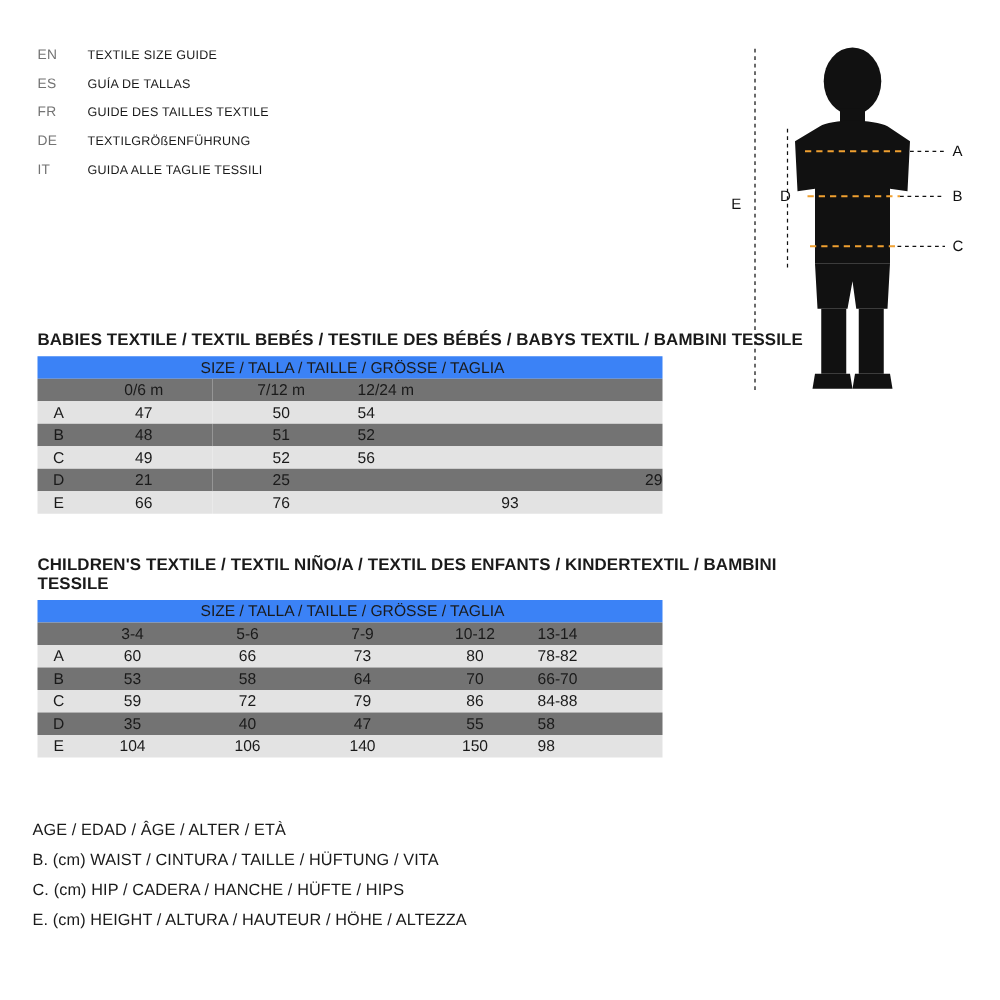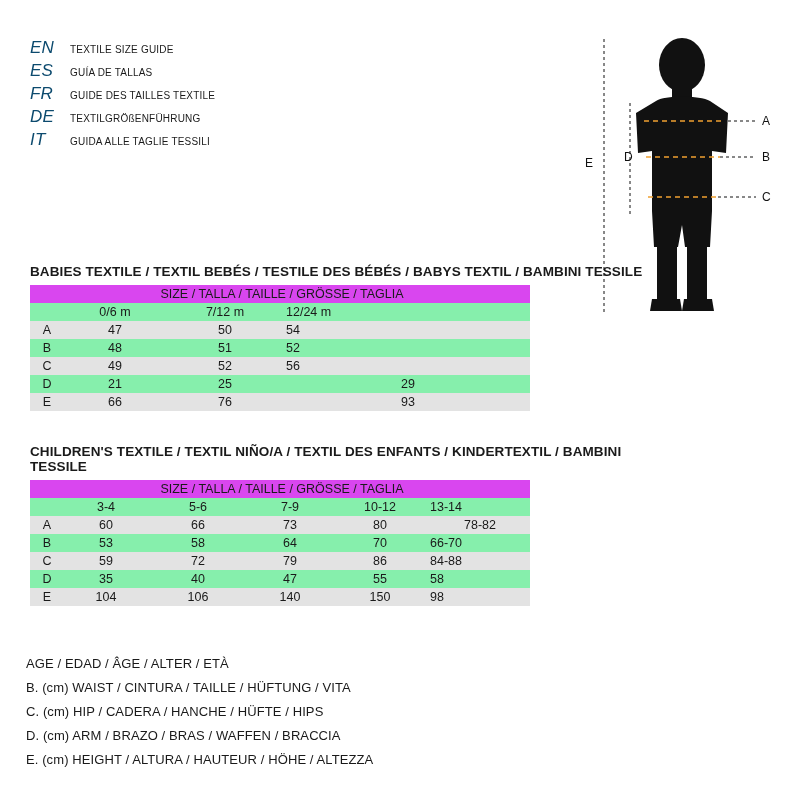--- a/index.html
+++ b/index.html
@@ -23,24 +23,23 @@
     top: 38px;
     width: 430px;
   }
   .title-row {
     display: flex;
     align-items: baseline;
     height: 23px;
   }
   .title-lang {
     width: 40px;
-    font-size: 17px;
+    font-size: 11px;
     letter-spacing: 0.2px;
-    color: #0c4a6e;
-    font-style: italic;
+    color: #737373;
   }
   .title-text {
     font-size: 10px;
     letter-spacing: 0.2px;
     color: #1a1a1a;
   }
 
   
   #figure-area {
     position: absolute;
@@ -71,28 +70,28 @@
   }
   table.size-table td, table.size-table th {
     padding: 0;
     height: 18px;
     line-height: 18px;
     font-weight: normal;
     text-align: center;
     vertical-align: middle;
   }
   .row-head {
-    background: #d946ef;
+    background: #3b82f6;
     font-weight: bold;
     text-align: left;
     padding-left: 4px !important;
     margin-left: 12px;
   }
   .row-shaded { background: #e3e3e3; }
-  .row-plain { background: #86efac; }
+  .row-plain { background: #737373; }
   .cell-label {
     text-align: left;
     padding-left: 4px !important;
     width: 26px;
   }
 
   
   #legend {
     position: absolute;
     left: 26px;
@@ -206,21 +205,21 @@
     <tr class="row-shaded">
       <td class="cell-label">C</td>
       <td>49</td>
       <td>52</td>
       <td style="text-align:left;padding-left:6px;">56</td>
     </tr>
     <tr class="row-plain">
       <td class="cell-label">D</td>
       <td>21</td>
       <td>25</td>
-      <td style="text-align:center;padding-left:6px;">29</td>
+      <td style="text-align:right;padding-left:6px;">29</td>
     </tr>
     <tr class="row-shaded">
       <td class="cell-label">E</td>
       <td>66</td>
       <td>76</td>
       <td style="text-align:center;padding-left:6px;">93</td>
     </tr>
   </tbody>
     </table>
 </div>
@@ -239,21 +238,21 @@
       <td style="width:92px;">7-9</td>
       <td style="width:88px;">10-12</td>
       <td style="width:100px;text-align:left;padding-left:6px;">13-14</td>
     </tr>
     <tr class="row-shaded">
       <td class="cell-label">A</td>
       <td>60</td>
       <td>66</td>
       <td>73</td>
       <td>80</td>
-      <td style="text-align:center;padding-left:6px;">78-82</td>
+      <td style="text-align:left;padding-left:6px;">78-82</td>
     </tr>
     <tr class="row-plain">
       <td class="cell-label">B</td>
       <td>53</td>
       <td>58</td>
       <td>64</td>
       <td>70</td>
       <td style="text-align:left;padding-left:6px;">66-70</td>
     </tr>
     <tr class="row-shaded">
@@ -281,15 +280,14 @@
       <td style="text-align:left;padding-left:6px;">98</td>
     </tr>
   </tbody>
     </table>
 </div>
 
 <div id="legend">
   <div class="legend-line first">AGE / EDAD / ÂGE / ALTER / ETÀ</div>
   <div class="legend-line">B. (cm) WAIST / CINTURA / TAILLE / HÜFTUNG / VITA</div>
   <div class="legend-line">C. (cm) HIP / CADERA / HANCHE / HÜFTE / HIPS</div>
-  <div class="legend-line">D. (cm) ARM / BRAZO / BRAS / WAFFEN / BRACCIA</div>
   <div class="legend-line">E. (cm) HEIGHT / ALTURA / HAUTEUR / HÖHE / ALTEZZA</div>
 </div>
 
 </body></html>

